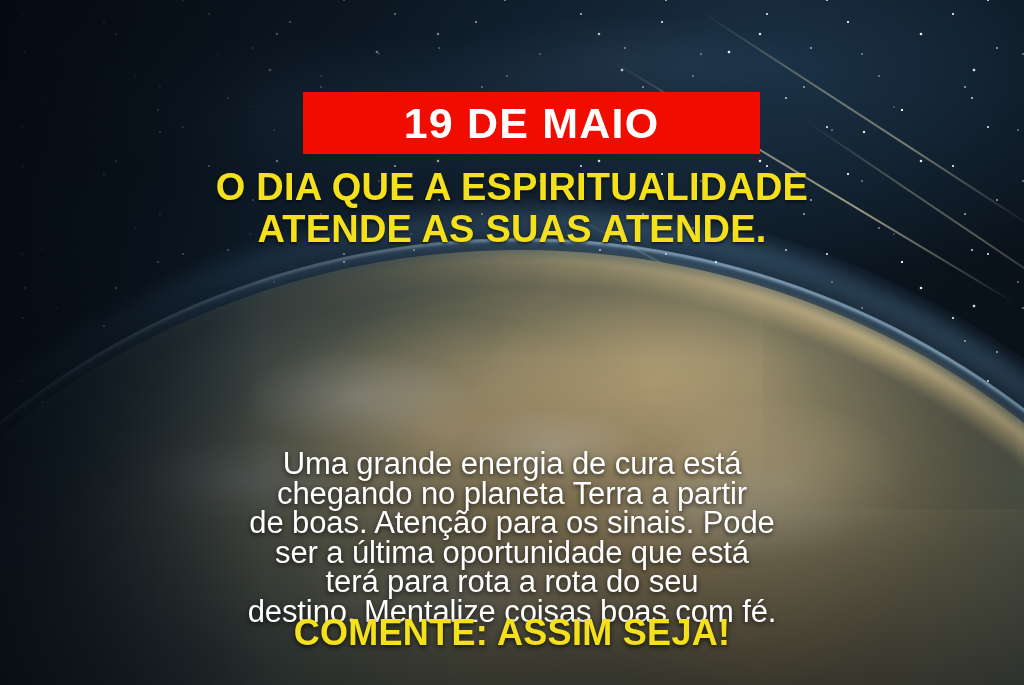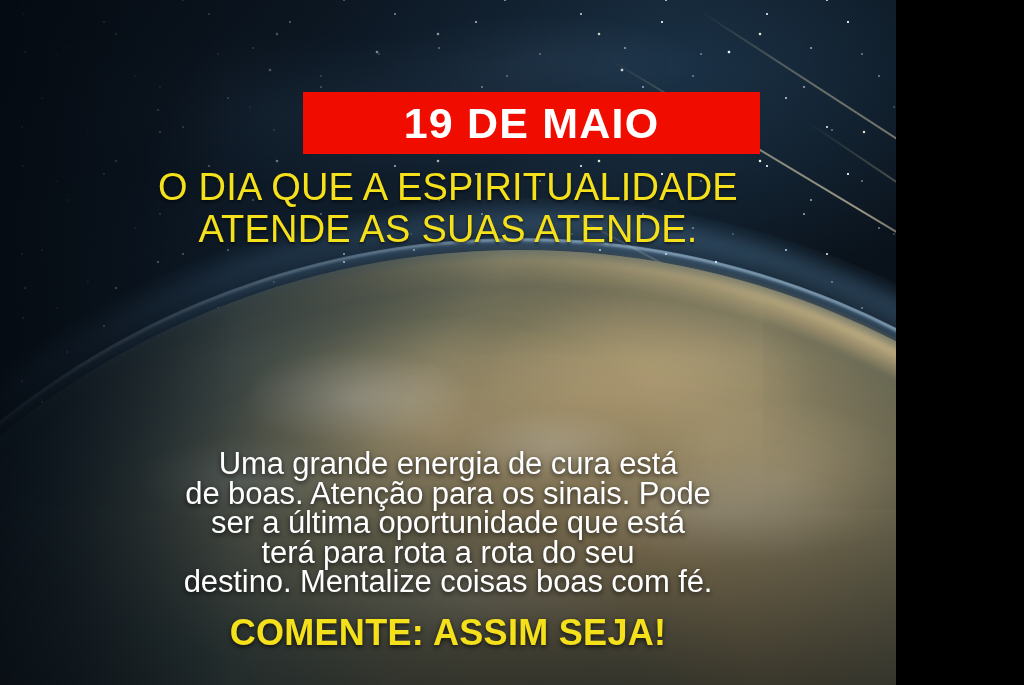--- a/index.html
+++ b/index.html
@@ -3,21 +3,21 @@
 <meta charset="utf-8">
 <title>19 DE MAIO</title>
 <style>
   html, body {
     margin: 0;
     padding: 0;
     background: #000;
   }
   #poster {
     position: relative;
-    width: 896px;
+    width: 1024px;
     height: 685px;
     overflow: hidden;
     font-family: "Liberation Sans", sans-serif;
     background: #404040;
     user-select: none;
   }
 
   
   .layer { position: absolute; inset: 0; }
 
@@ -216,21 +216,21 @@
     white-space: nowrap;
   }
 
   .headline {
     position: absolute;
     left: 0;
     right: 0;
     top: 166px;
     color: #f5e01c;
     font-size: 38px;
-    font-weight: normal;
+    font-weight: bold;
     line-height: 42px;
     letter-spacing: 0.2px;
     text-shadow: 0 2px 3px rgba(0,0,0,0.55);
   }
   .headline .l { display: block; }
 
   .body-copy {
     position: absolute;
     left: 0;
     right: 0;
@@ -295,20 +295,21 @@
       <span class="date-banner-text">19 DE MAIO</span>
     </div>
 
     <div class="headline">
       <span class="l">O DIA QUE A ESPIRITUALIDADE</span>
       <span class="l">ATENDE AS SUAS ATENDE.</span>
     </div>
 
     <div class="body-copy">
       <span class="l">Uma grande energia de cura está</span>
+      <span class="l">chegando no planeta Terra a partir</span>
       <span class="l">de boas. Atenção para os sinais. Pode</span>
       <span class="l">ser a última oportunidade que está</span>
       <span class="l">terá para rota a rota do seu</span>
       <span class="l">destino. Mentalize coisas boas com fé.</span>
     </div>
 
     <div class="cta">COMENTE: ASSIM SEJA!</div>
 
   </div>
 </div>

